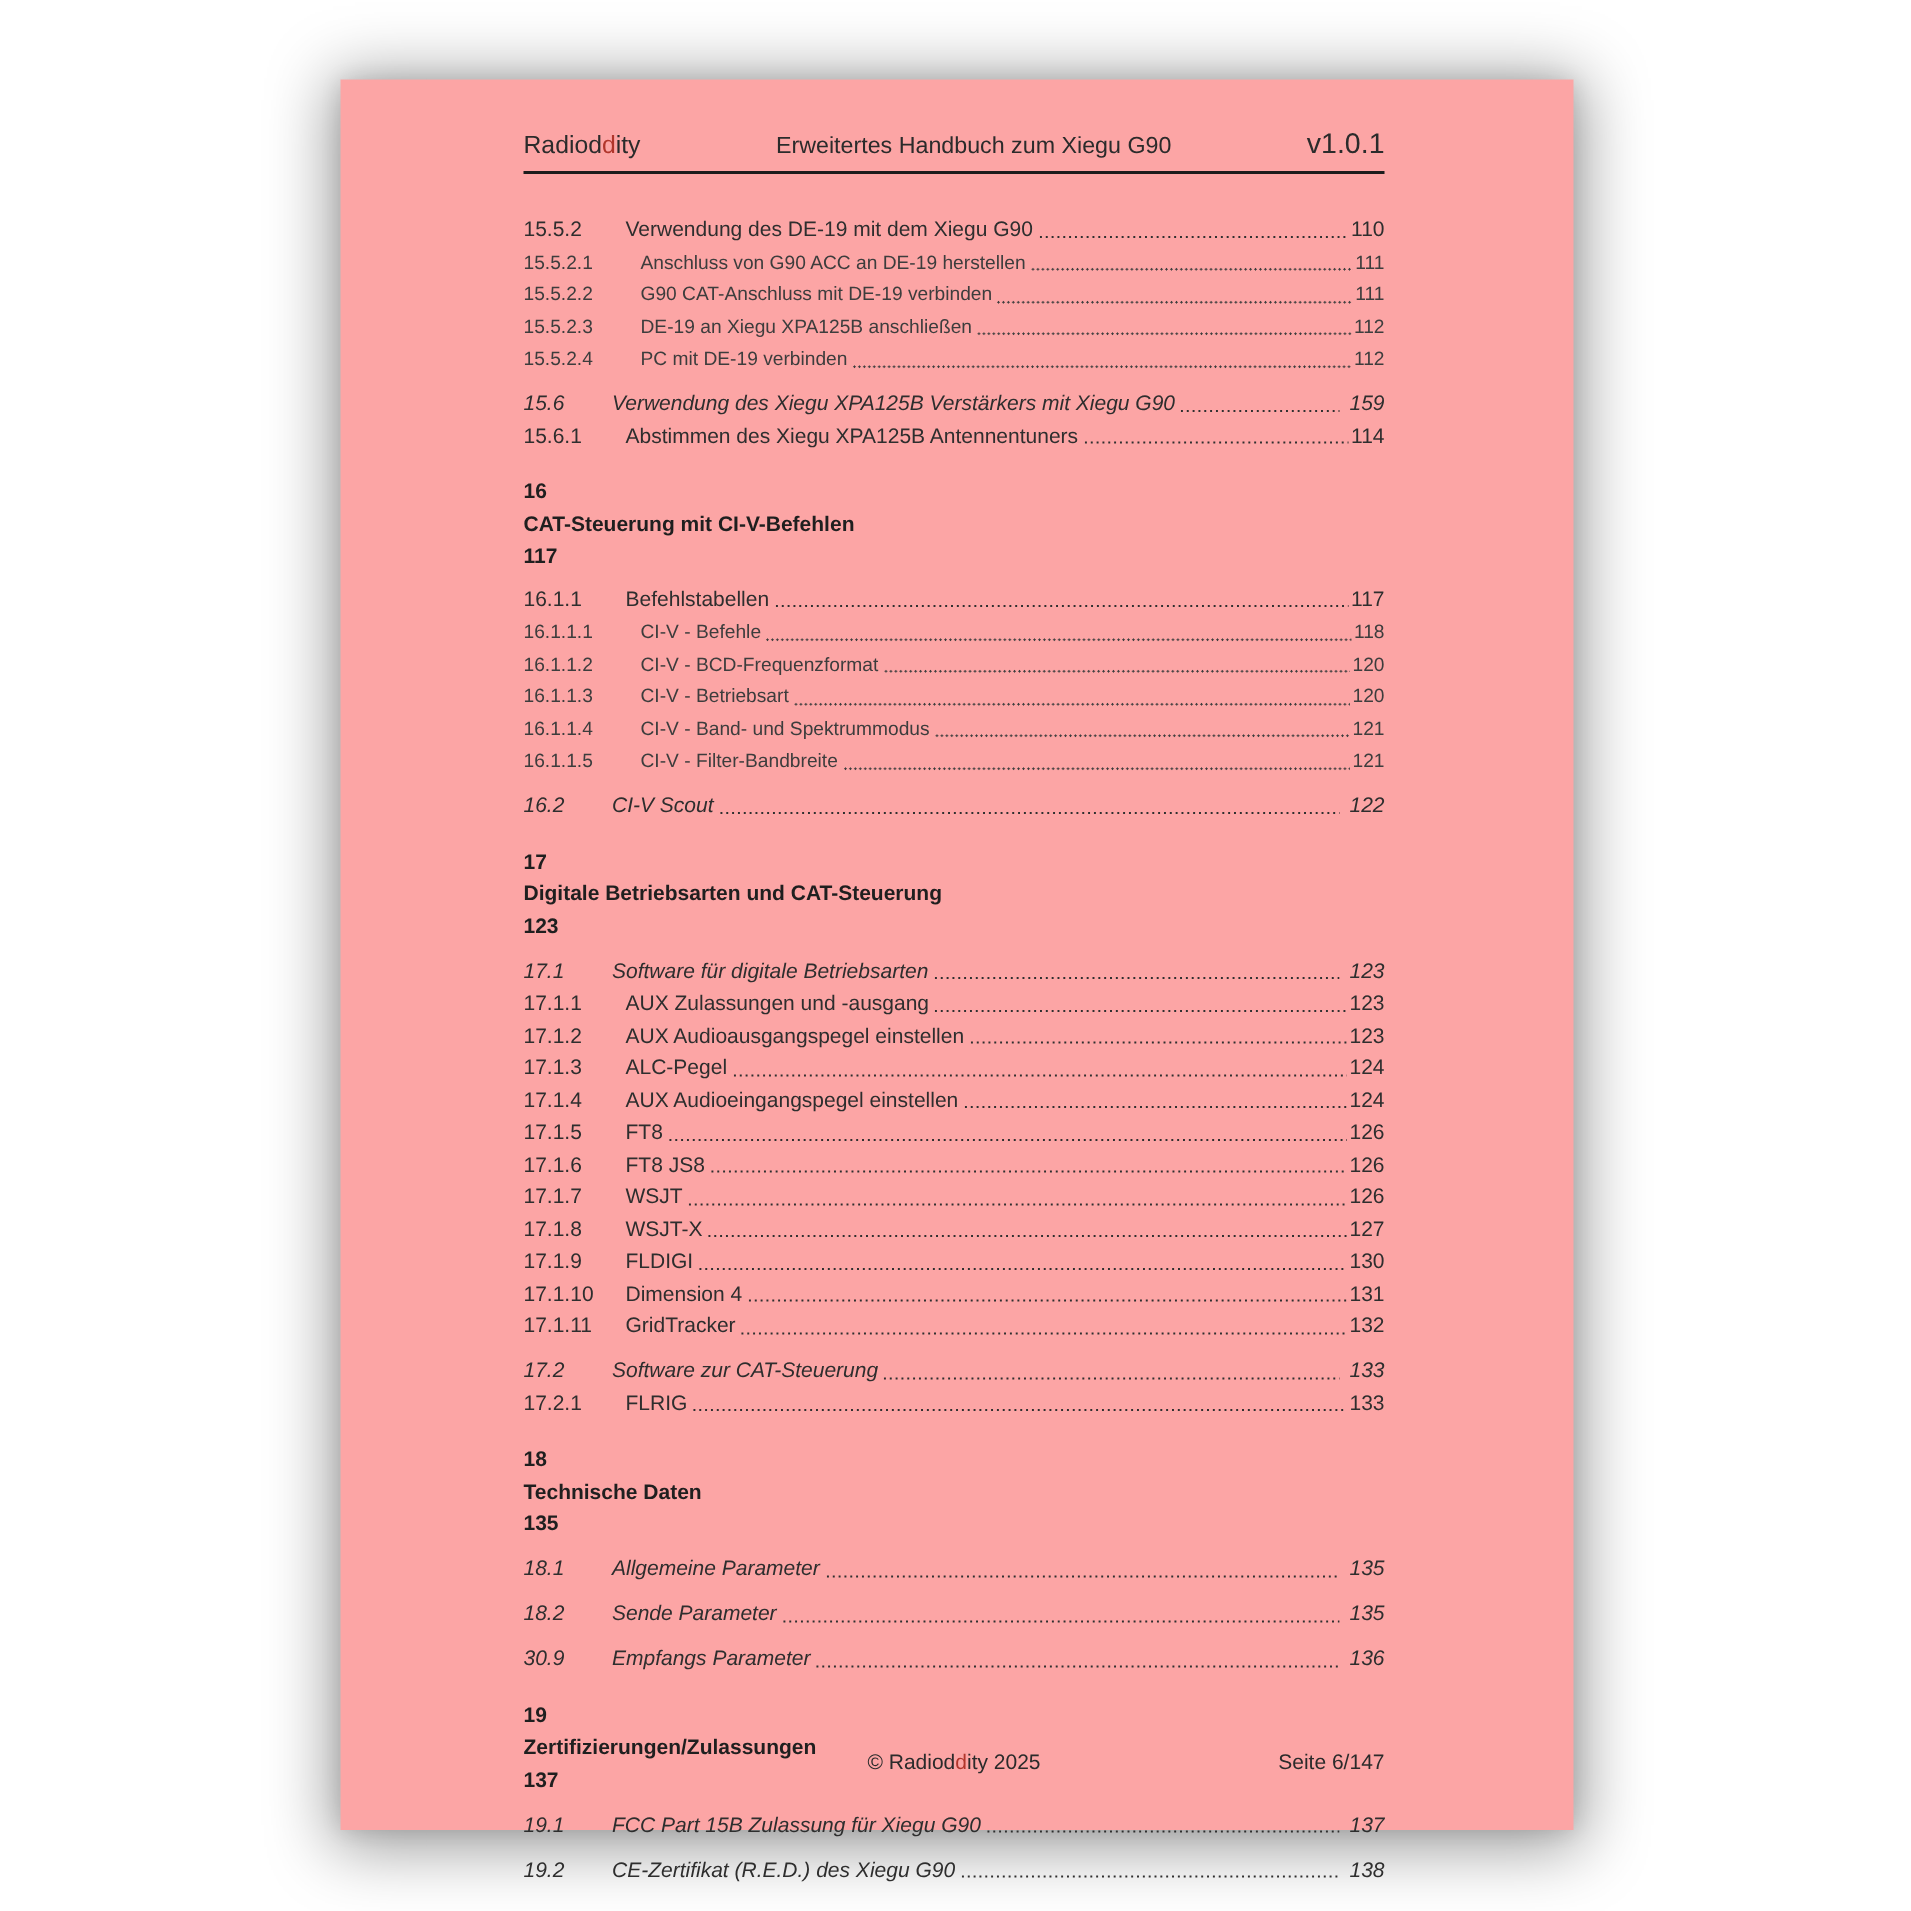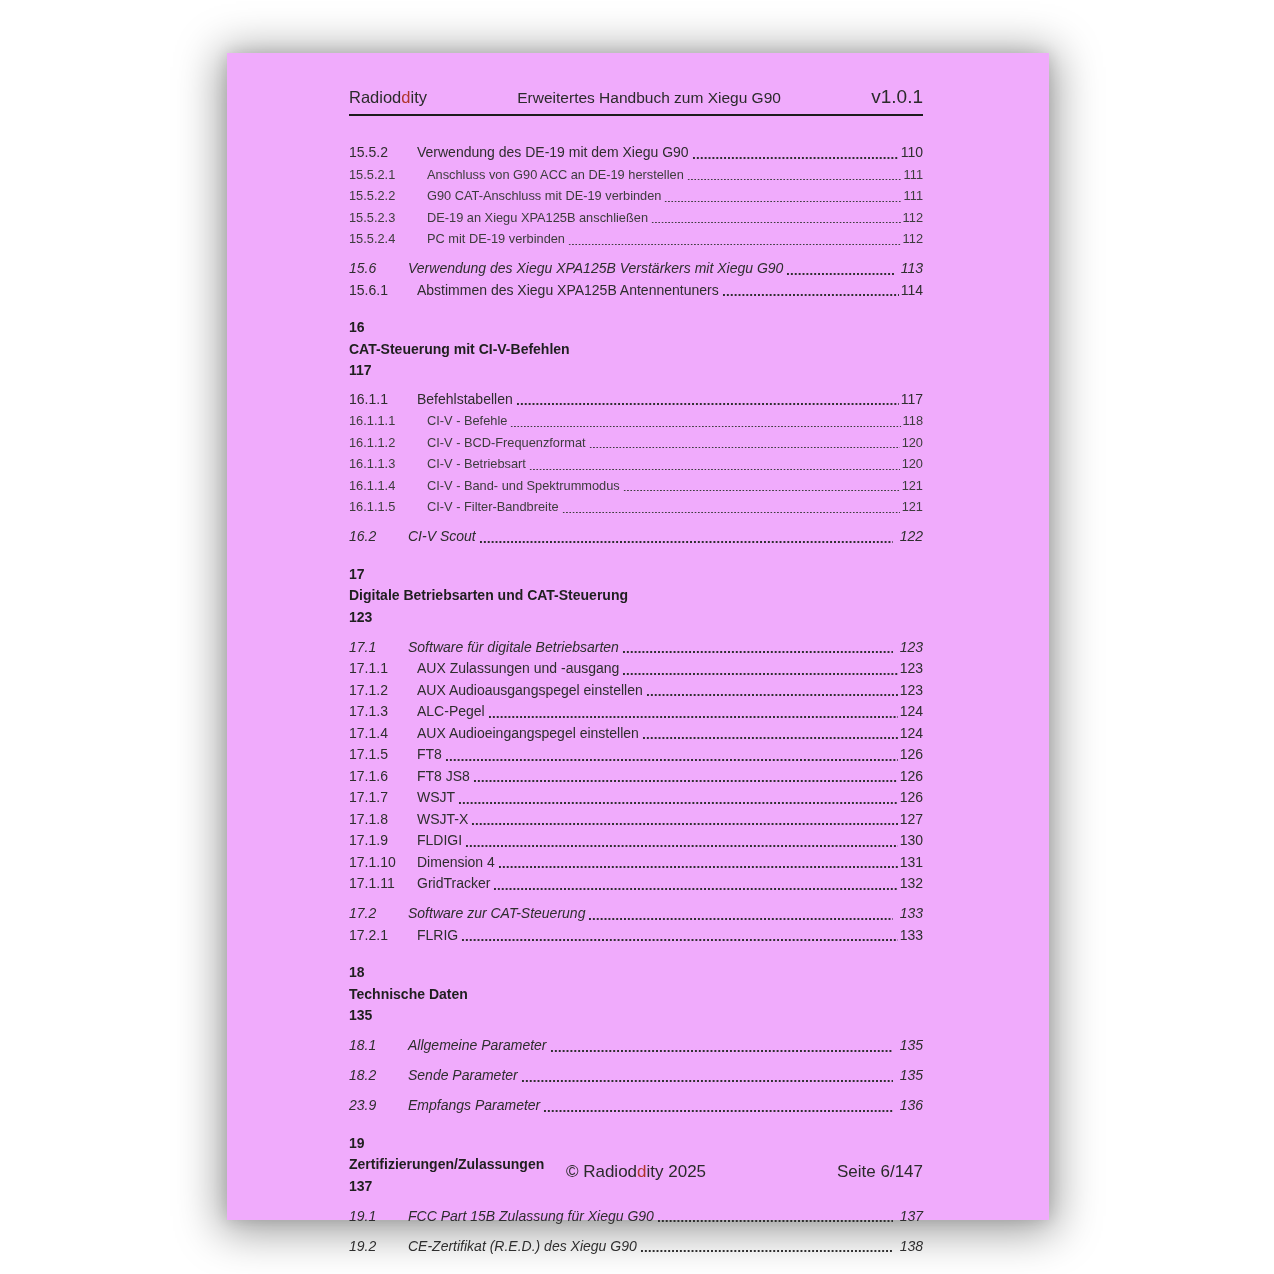--- a/index.html
+++ b/index.html
@@ -15,21 +15,21 @@
     position: relative;
     width: 1274px;
     height: 1274px;
   }
   .page {
     position: absolute;
     left: 227px;
     top: 53px;
     width: 822px;
     height: 1167px;
-    background: #f0abfc;
+    background: #fca5a5;
     box-shadow: 0 5px 42px 6px rgba(0,0,0,0.40), 0 0 14px rgba(0,0,0,0.12);
     box-sizing: border-box;
   }
   .page-content {
     position: absolute;
     left: 122px;
     right: 126px;
     top: 0;
   }
   
@@ -112,21 +112,21 @@
     background-image: radial-gradient(circle, #3d3d3d 0.7px, rgba(0,0,0,0) 0.85px);
     background-size: 3.3px 3.3px;
     background-position: left 0 bottom 3.5px;
   }
   
   .page-footer {
     position: absolute;
     left: 122px;
     right: 126px;
     bottom: 38px;
-    font-size: 17px;
+    font-size: 14px;
     color: #2b2b2b;
   }
   .footer-copy { text-align: center; }
   .footer-copy .accent { color: #b0352b; }
   .footer-page {
     position: absolute;
     right: 0;
     top: 0;
     margin-left: 16px;
   }
@@ -172,21 +172,21 @@
           <div class="toc-row level4">
     <span class="toc-num">15.5.2.4</span>
     <span class="toc-title">PC mit DE-19 verbinden</span>
     <span class="toc-leader"></span>
     <span class="toc-page">112</span>
   </div>
           <div class="toc-row level2">
     <span class="toc-num">15.6</span>
     <span class="toc-title">Verwendung des Xiegu XPA125B Verstärkers mit Xiegu G90</span>
     <span class="toc-leader"></span>
-    <span class="toc-page">113</span>
+    <span class="toc-page">159</span>
   </div>
           <div class="toc-row level3 wide">
     <span class="toc-num">15.6.1</span>
     <span class="toc-title">Abstimmen des Xiegu XPA125B Antennentuners</span>
     <span class="toc-leader"></span>
     <span class="toc-page">114</span>
   </div>
           <div class="toc-row level1">
     <span class="toc-num">16</span>
     <span class="toc-title">CAT-Steuerung mit CI-V-Befehlen</span>
@@ -337,21 +337,21 @@
     <span class="toc-leader"></span>
     <span class="toc-page">135</span>
   </div>
           <div class="toc-row level2">
     <span class="toc-num">18.2</span>
     <span class="toc-title">Sende Parameter</span>
     <span class="toc-leader"></span>
     <span class="toc-page">135</span>
   </div>
           <div class="toc-row level2">
-    <span class="toc-num">23.9</span>
+    <span class="toc-num">30.9</span>
     <span class="toc-title">Empfangs Parameter</span>
     <span class="toc-leader"></span>
     <span class="toc-page">136</span>
   </div>
           <div class="toc-row level1">
     <span class="toc-num">19</span>
     <span class="toc-title">Zertifizierungen/Zulassungen</span>
     <span class="toc-leader"></span>
     <span class="toc-page">137</span>
   </div>

